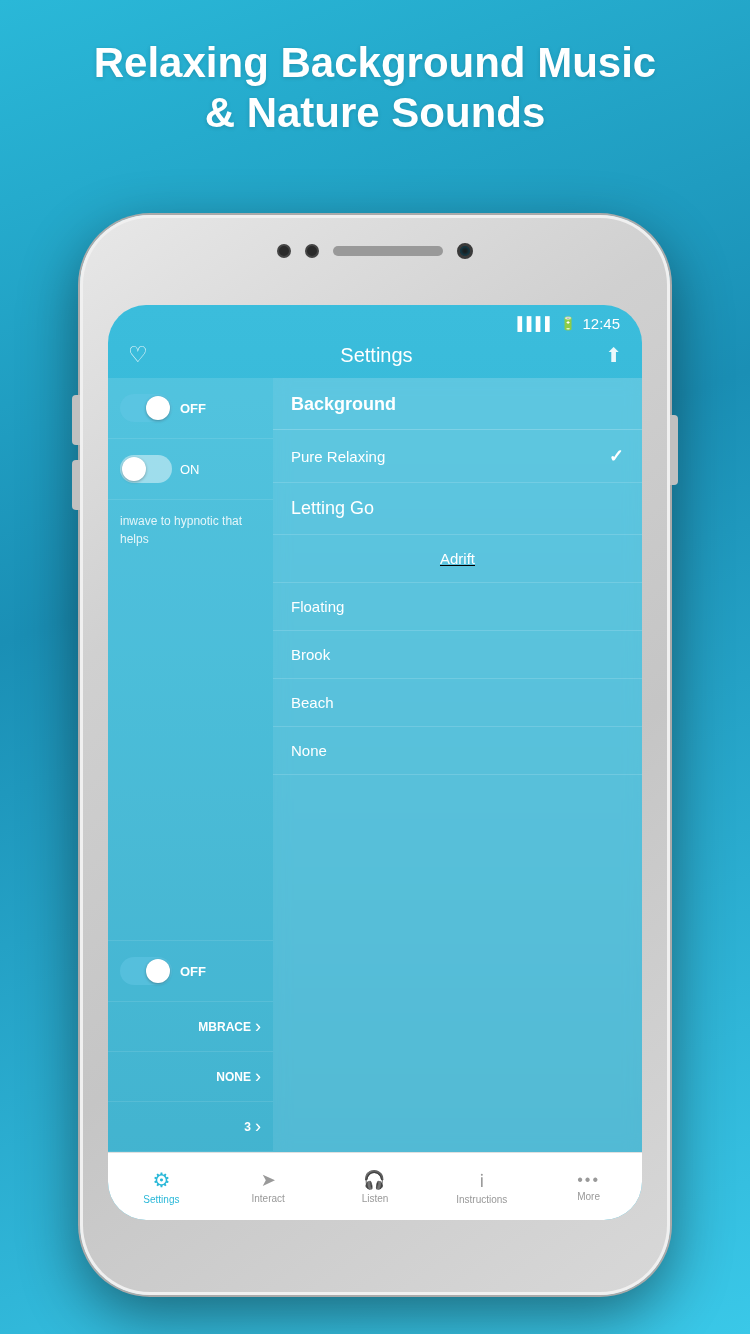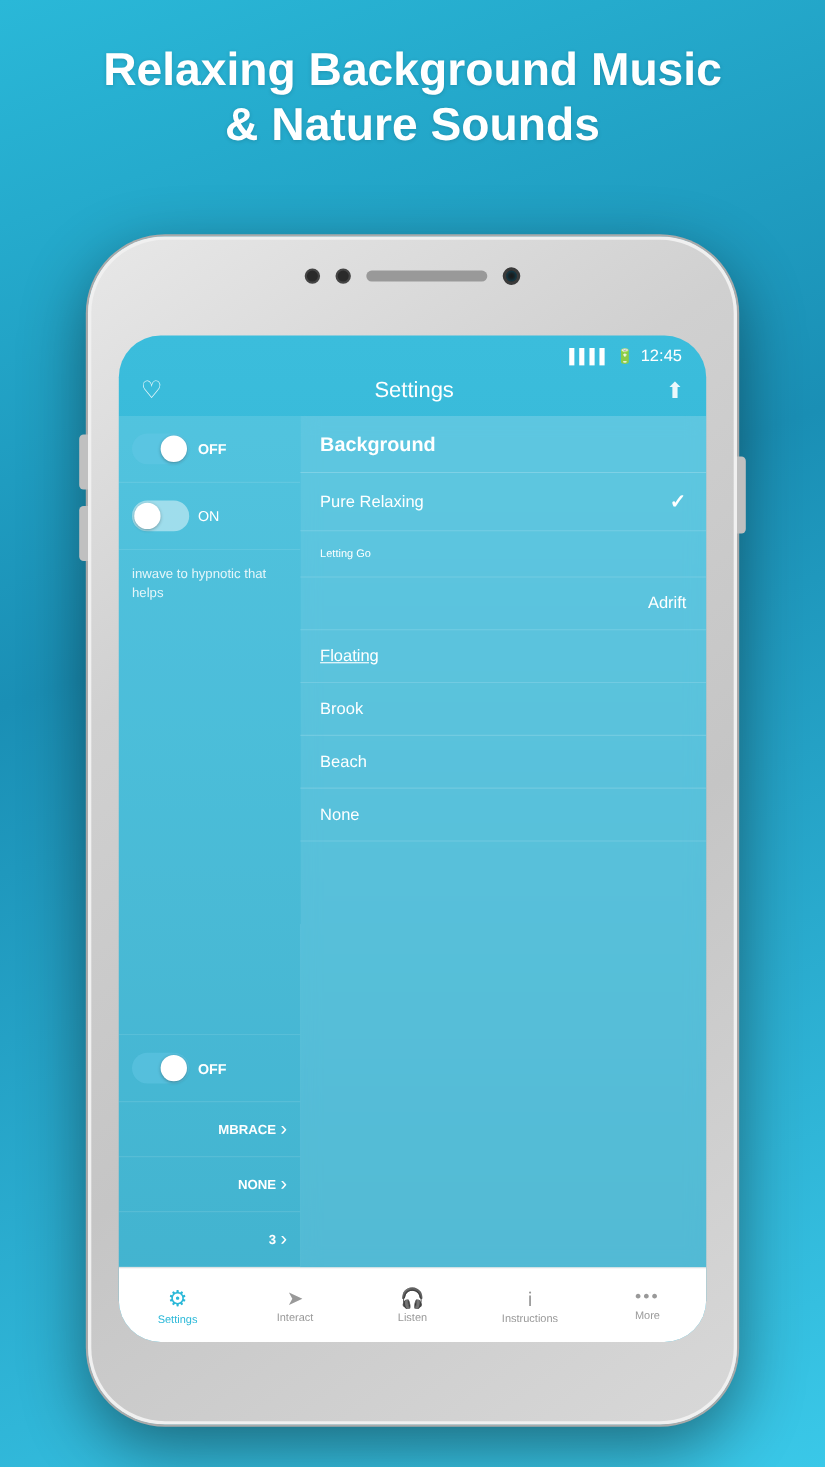--- a/index.html
+++ b/index.html
@@ -97,27 +97,27 @@
 
           <div style="padding:16px 18px 14px; border-bottom:1px solid rgba(255,255,255,0.2);">
             <span style="color:white; font-size:18px; font-weight:700;">Background</span>
           </div>
 
           <div style="display:flex;align-items:center;justify-content:space-between;padding:15px 18px;border-bottom:1px solid rgba(255,255,255,0.15);cursor:pointer;">
             <span style="color:white;font-size:15px;">Pure Relaxing</span>
             <span style="color:white;font-size:18px;font-weight:600;">✓</span>
           </div>
           <div style="display:flex;align-items:center;justify-content:space-between;padding:15px 18px;border-bottom:1px solid rgba(255,255,255,0.15);cursor:pointer;">
-            <span style="color:white;font-size:10px;">Letting Go</span>
+            <span style="color:white;font-size:18px;">Letting Go</span>
           </div>
-          <div style="display:flex;align-items:center;justify-content:flex-end;padding:15px 18px;border-bottom:1px solid rgba(255,255,255,0.15);cursor:pointer;">
+          <div style="display:flex;align-items:center;justify-content:center;padding:15px 18px;border-bottom:1px solid rgba(255,255,255,0.15);cursor:pointer;text-decoration:underline;">
             <span style="color:white;font-size:15px;">Adrift</span>
           </div>
           <div style="display:flex;align-items:center;justify-content:space-between;padding:15px 18px;border-bottom:1px solid rgba(255,255,255,0.15);cursor:pointer;">
-            <span style="color:white;font-size:15px;text-decoration:underline;">Floating</span>
+            <span style="color:white;font-size:15px;">Floating</span>
           </div>
           <div style="display:flex;align-items:center;justify-content:space-between;padding:15px 18px;border-bottom:1px solid rgba(255,255,255,0.15);cursor:pointer;">
             <span style="color:white;font-size:15px;">Brook</span>
           </div>
           <div style="display:flex;align-items:center;justify-content:space-between;padding:15px 18px;border-bottom:1px solid rgba(255,255,255,0.15);cursor:pointer;">
             <span style="color:white;font-size:15px;">Beach</span>
           </div>
           <div style="display:flex;align-items:center;justify-content:space-between;padding:15px 18px;border-bottom:1px solid rgba(255,255,255,0.15);cursor:pointer;">
             <span style="color:white;font-size:15px;">None</span>
           </div>

